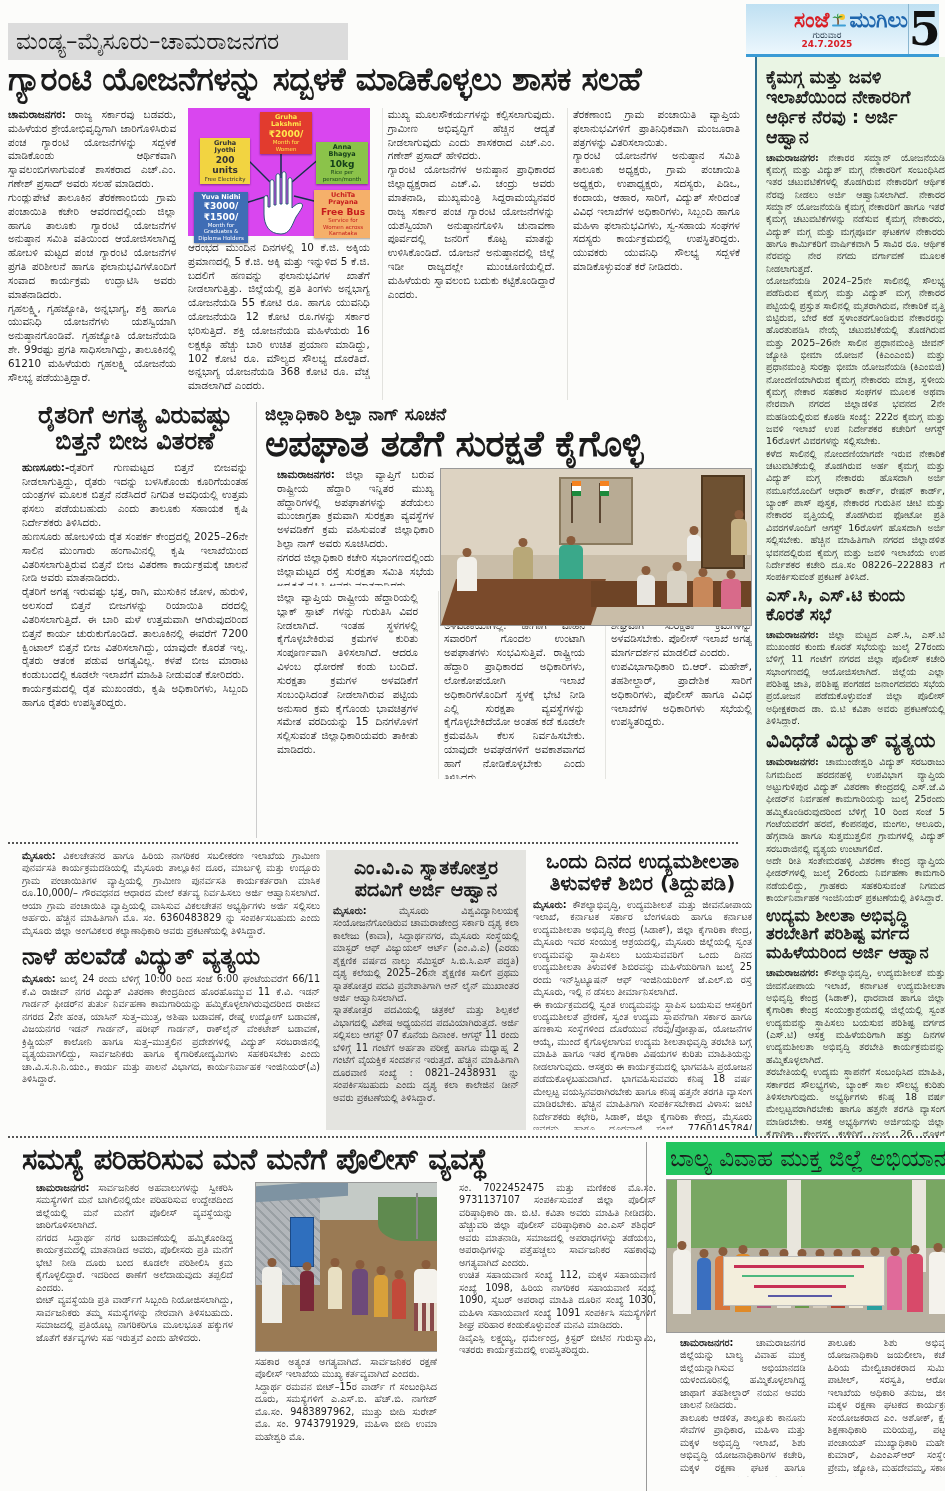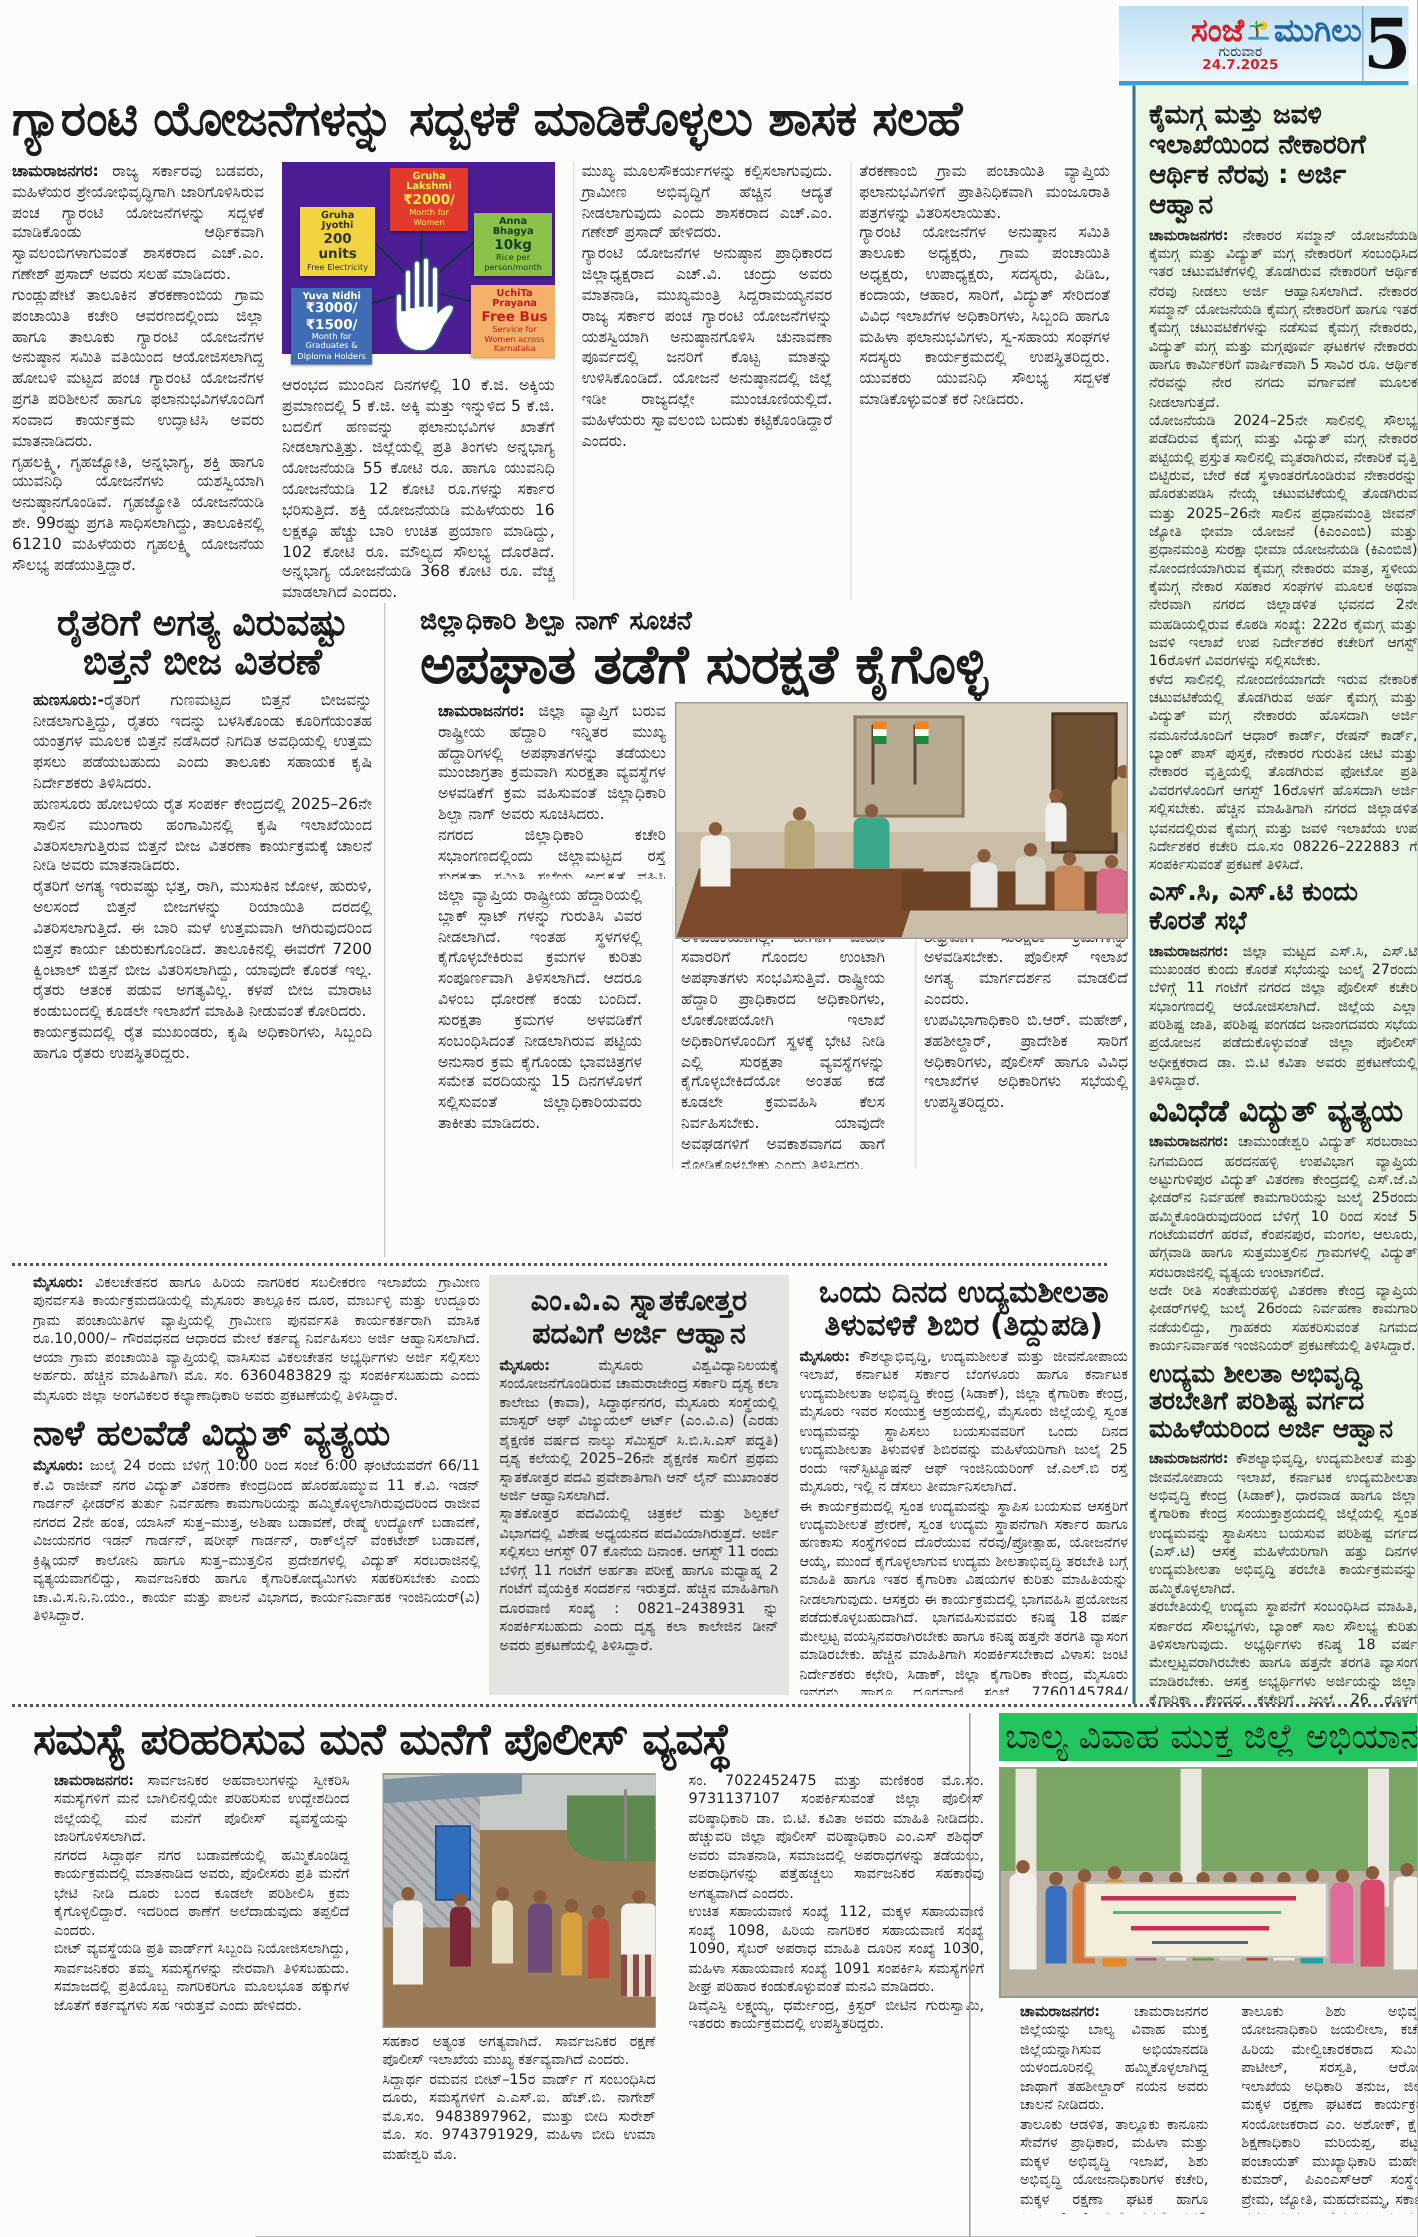--- a/index.html
+++ b/index.html
@@ -24,38 +24,38 @@
              font-family:"DejaVu Serif","Liberation Serif",serif;font-size:46px;font-weight:bold;color:#111;}
 
   #lead-hl{left:8px;top:60px;width:732px;height:45px;font-size:32px;font-weight:800;letter-spacing:-.5px;}
 
   #lead-body{left:8px;top:108px;width:732px;height:292px;display:flex;gap:12px;}
   .lcol{overflow:hidden;font-size:10.4px;line-height:1.33;}
   .lc1{width:172px;} .lc2{width:186px;} .lc3{width:177px;border-left:1px solid #e2e2de;padding-left:5px;box-sizing:border-box;}
   .lc4{width:177px;border-left:1px solid #e2e2de;padding-left:5px;box-sizing:border-box;}
 
   
-  #infographic{position:relative;width:186px;height:128px;background:#4c1d95;margin-bottom:15px;}
+  #infographic{position:relative;width:186px;height:128px;background:#d946ef;margin-bottom:5px;}
   #infographic svg{position:absolute;left:0;top:0;}
   .card{position:absolute;padding:2px 3px;font-size:6.5px;line-height:1.15;text-align:center;font-weight:bold;
         box-shadow:0 1px 2px rgba(0,0,0,.4);}
   .card .t{display:block;font-size:6.5px;} .card .a{display:block;font-size:9px;} .card .n{display:block;font-size:5.5px;font-weight:normal;}
   #card-gruhalakshmi{left:72px;top:4px;width:46px;background:#e23b2e;color:#ffe84d;}
   #card-annabhagya{left:128px;top:34px;width:46px;background:#8bc34a;color:#15401a;}
   #card-gruhajyothi{left:12px;top:30px;width:44px;background:#f2d441;color:#333;}
   #card-yuvanidhi{left:6px;top:84px;width:48px;background:#3f6db5;color:#fff;}
   #card-shakti{left:126px;top:82px;width:52px;background:#f5b06a;color:#c61d1d;}
 
   
   #farmer{left:8px;top:402px;width:226px;height:436px;}
   #farmer-hl{font-size:24px;font-weight:800;text-align:center;line-height:1.1;margin-bottom:6px;}
   .smallbody{font-size:10.4px;line-height:1.33;overflow:hidden;}
 
   
-  #accident{left:242px;top:402px;width:496px;height:436px;border-left:1px solid #ccc;padding-left:21px;box-sizing:border-box;}
+  #accident{left:242px;top:402px;width:496px;height:436px;border-left:1px solid #ccc;padding-left:6px;box-sizing:border-box;}
   #acc-kicker{font-size:17px;font-weight:bold;margin:2px 0 2px 2px;}
   #acc-hl{font-size:36px;font-weight:800;line-height:1.0;margin:0 0 6px 2px;letter-spacing:-.5px;}
   #acc-row1{display:flex;gap:6px;height:118px;}
   #acc-colA{width:162px;}
   #acc-row2{display:flex;gap:6px;height:188px;margin-top:5px;}
   .acc-c{flex:1;border-left:1px solid #e4e4e0;padding-left:5px;}
 
   
   .ph{position:relative;overflow:hidden;background:#cfc6b4;border:1px solid #999;box-sizing:border-box;}
   #photo-meeting{width:322px;height:158px;}
@@ -104,20 +104,23 @@
   #jatha{left:652px;top:1142px;width:287px;height:349px;}
   #jatha-hl{font-size:23px;font-weight:400;background:#22c55e;padding:3px 4px;margin-bottom:4px;}
   #jatha-cols{display:flex;gap:8px;height:140px;margin-top:4px;}
   .jt-c{flex:1;}
 </style>
 </head>
 <body>
 
 <div class="page">
 
+  <div class="abs" id="region-bar">
+    <span>ಮಂಡ್ಯ–ಮೈಸೂರು–ಚಾಮರಾಜನಗರ</span>
+  </div>
 
   <div class="abs" id="logo-box">
     <div id="logo-left">
       <div id="logo-name">
         <span class="red">ಸಂಜೆ</span>
         <span style="display:inline-block;line-height:0;">
           <svg width="16" height="14" viewBox="0 0 16 14">
             <circle cx="11" cy="4" r="3" fill="#f7c52d"></circle>
             <path d="M7 13 C7.5 9 7 6 6.5 4.5" stroke="#7a4a22" stroke-width="1.5" fill="none"></path>
             <path d="M6.5 4.5 C4 3 2.5 3.5 1.5 5 C4 4.5 5.5 5 6.5 5.5 Z" fill="#2f8f3a"></path>

